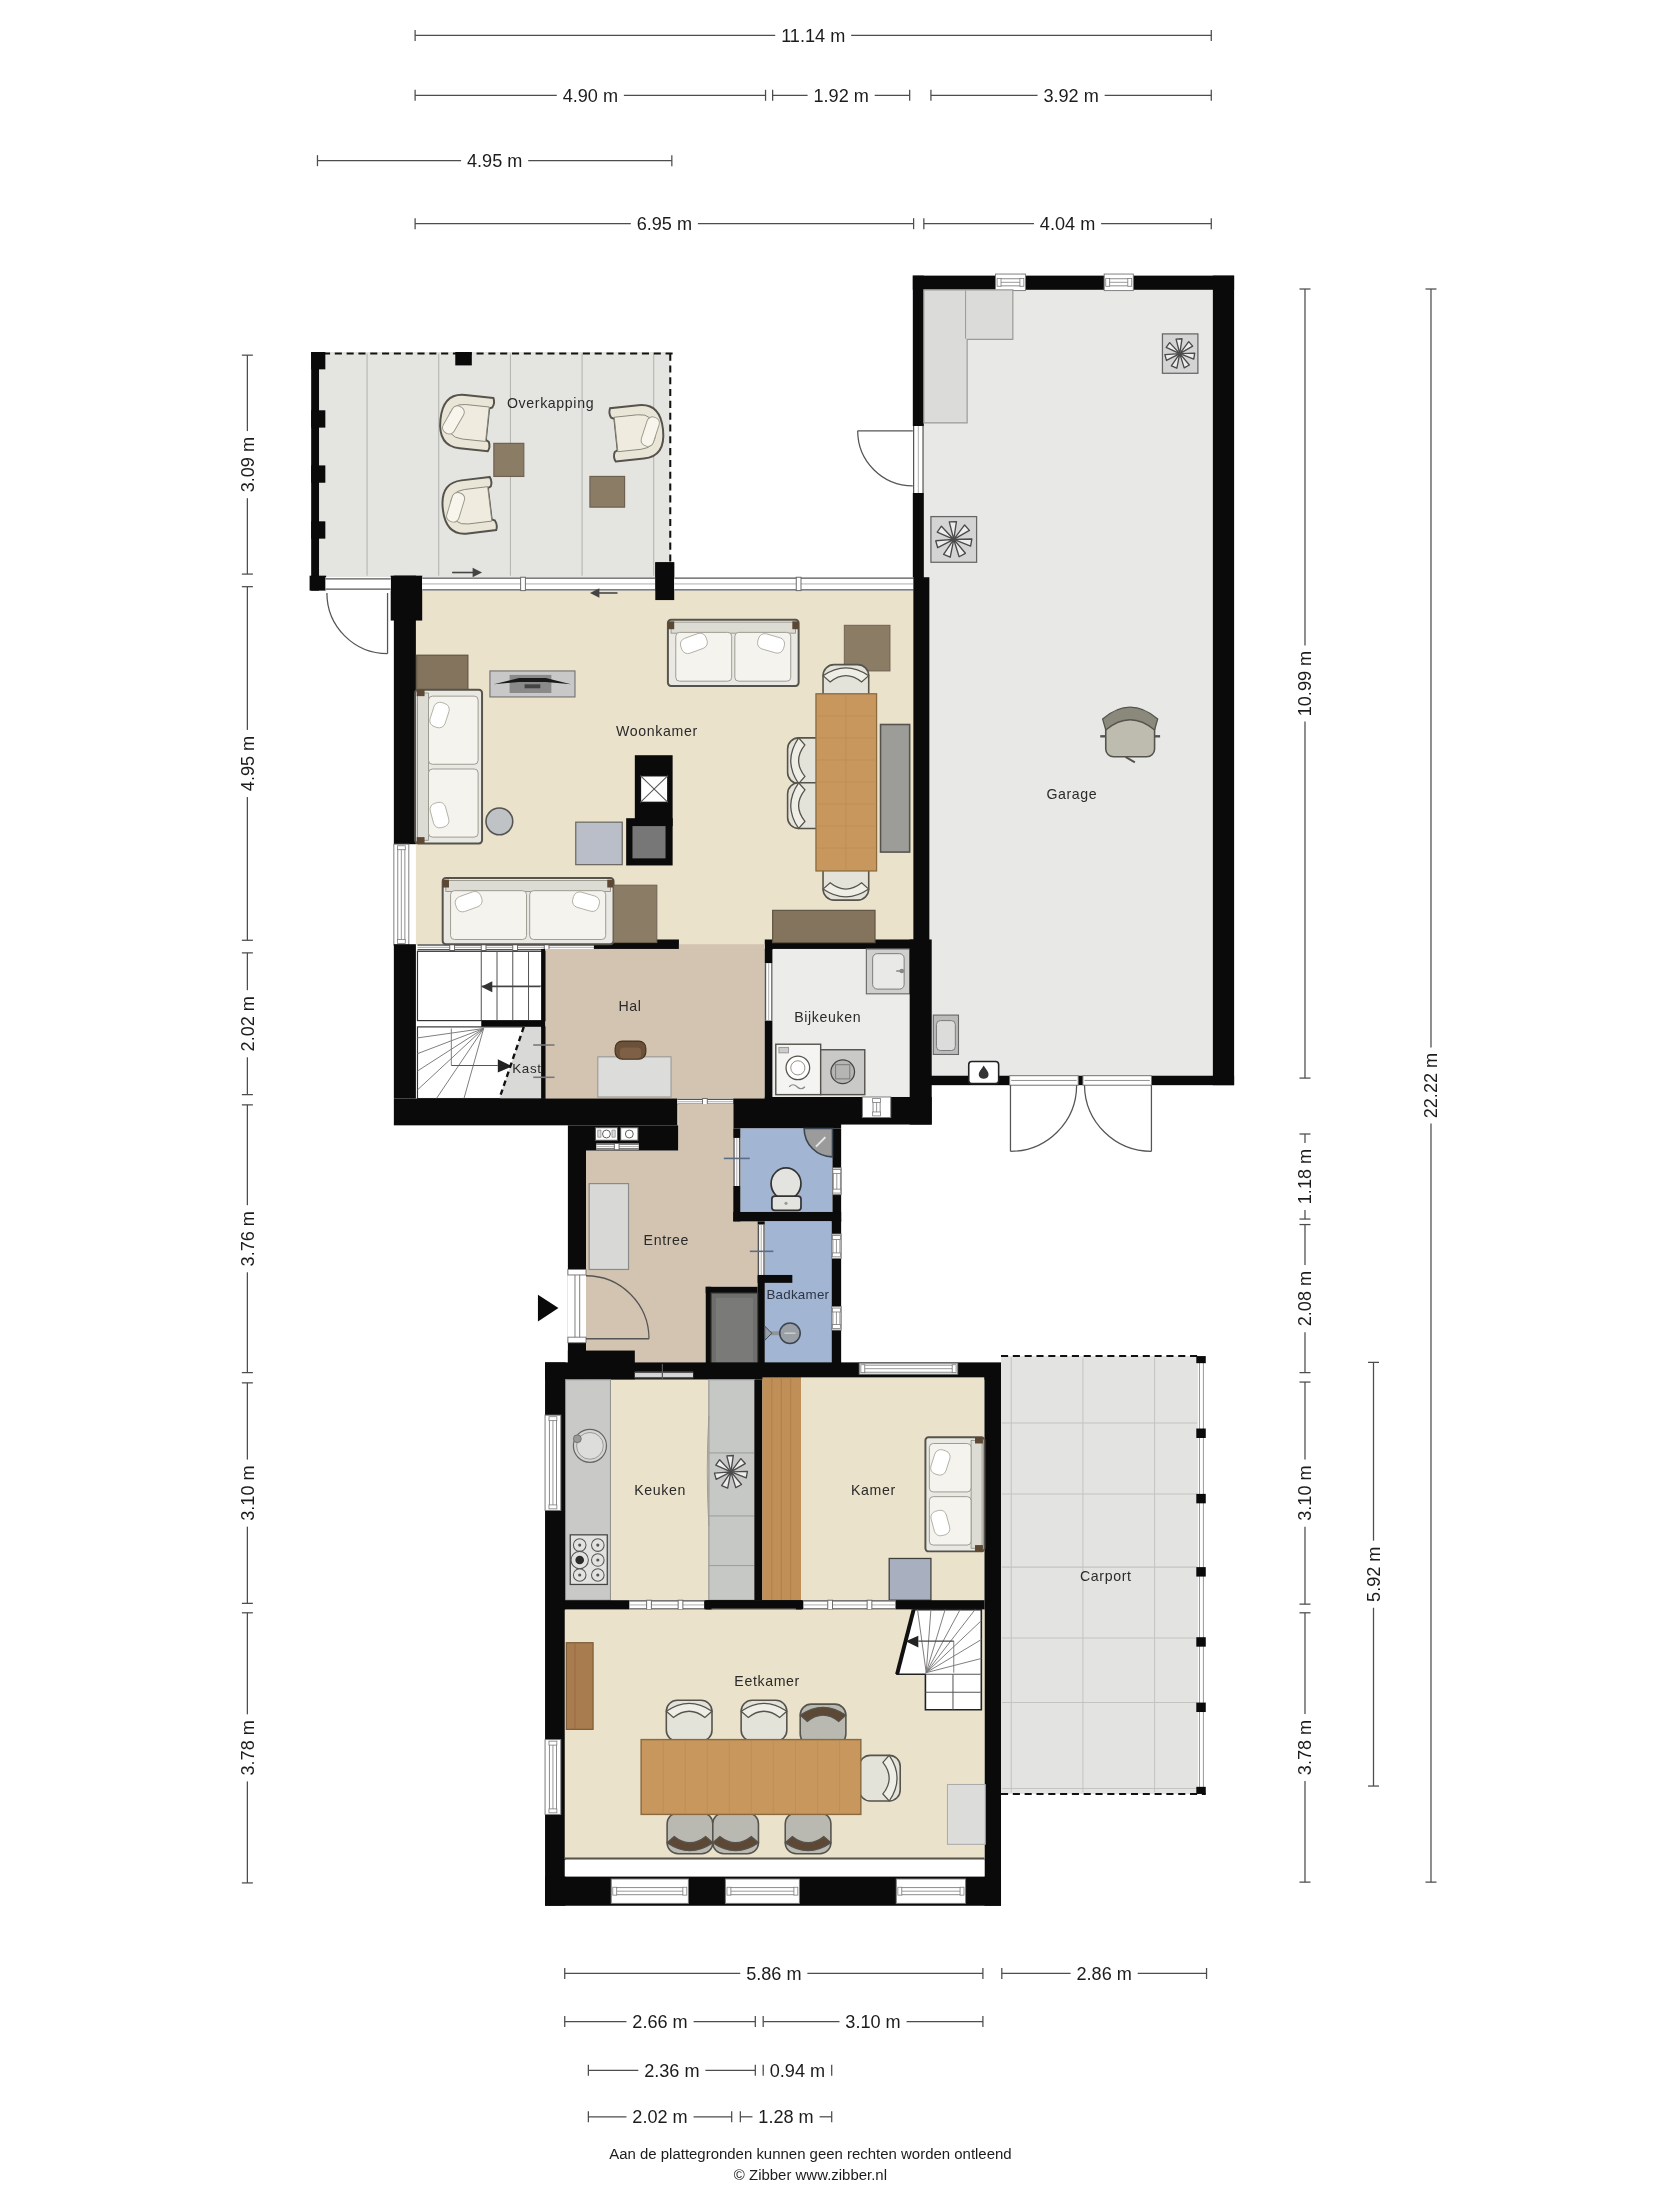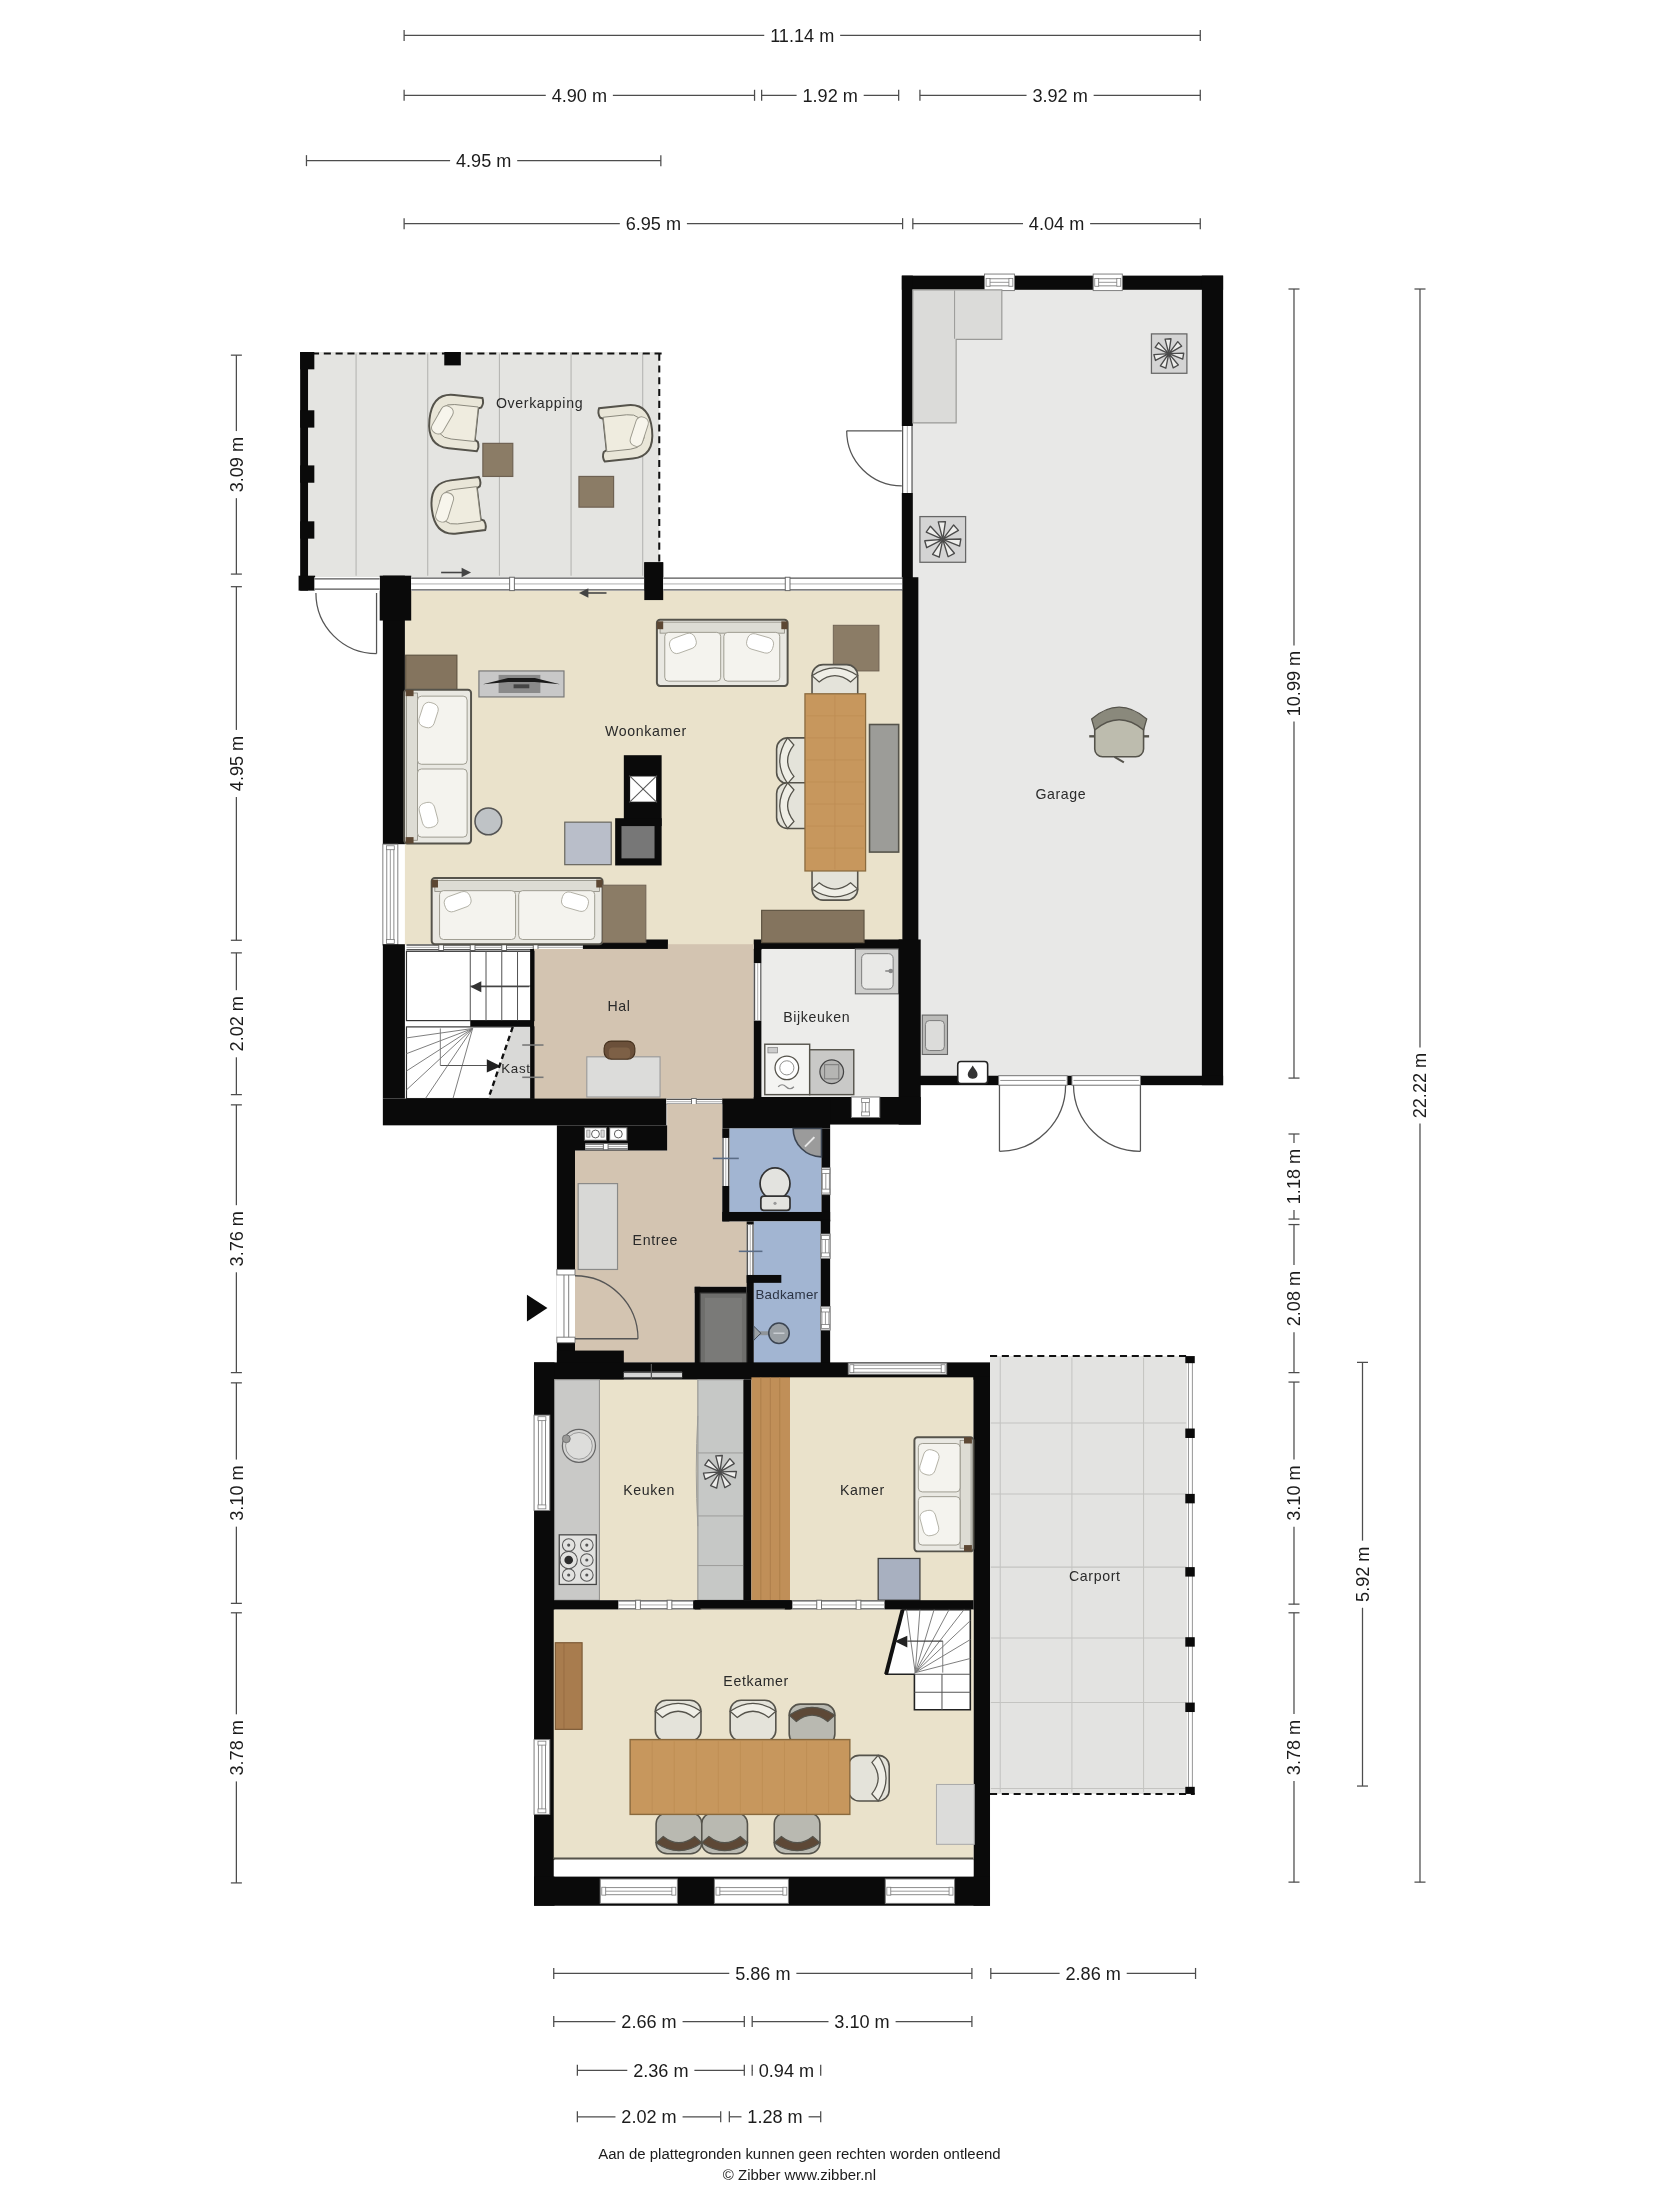--- a/index.html
+++ b/index.html
@@ -1,15 +1,15 @@
 <!DOCTYPE html>
 <html style="font-size:12.6px"><head><meta charset="utf-8">
 <style>
 html,body{margin:0;padding:0;background:#ffffff;}
-#page{position:relative;width:1502px;height:2205px;background:#ffffff;overflow:hidden;}
+#page{position:relative;width:1502px;height:2205px;background:#ffffff;overflow:hidden;padding-left:11px;}
 text{font-family:"Liberation Sans",sans-serif;}
 </style></head>
 <body>
 <div id="page">
 <svg width="1654" height="2205" viewBox="0 0 2100 2800">
 
 <g>
 <line x1="513" y1="45" x2="970.3" y2="45" stroke="#4d4d4d" stroke-width="1.6"></line>
 <line x1="1066.7" y1="45" x2="1524" y2="45" stroke="#4d4d4d" stroke-width="1.6"></line>
 <line x1="513" y1="38" x2="513" y2="52" stroke="#4d4d4d" stroke-width="1.6"></line>

